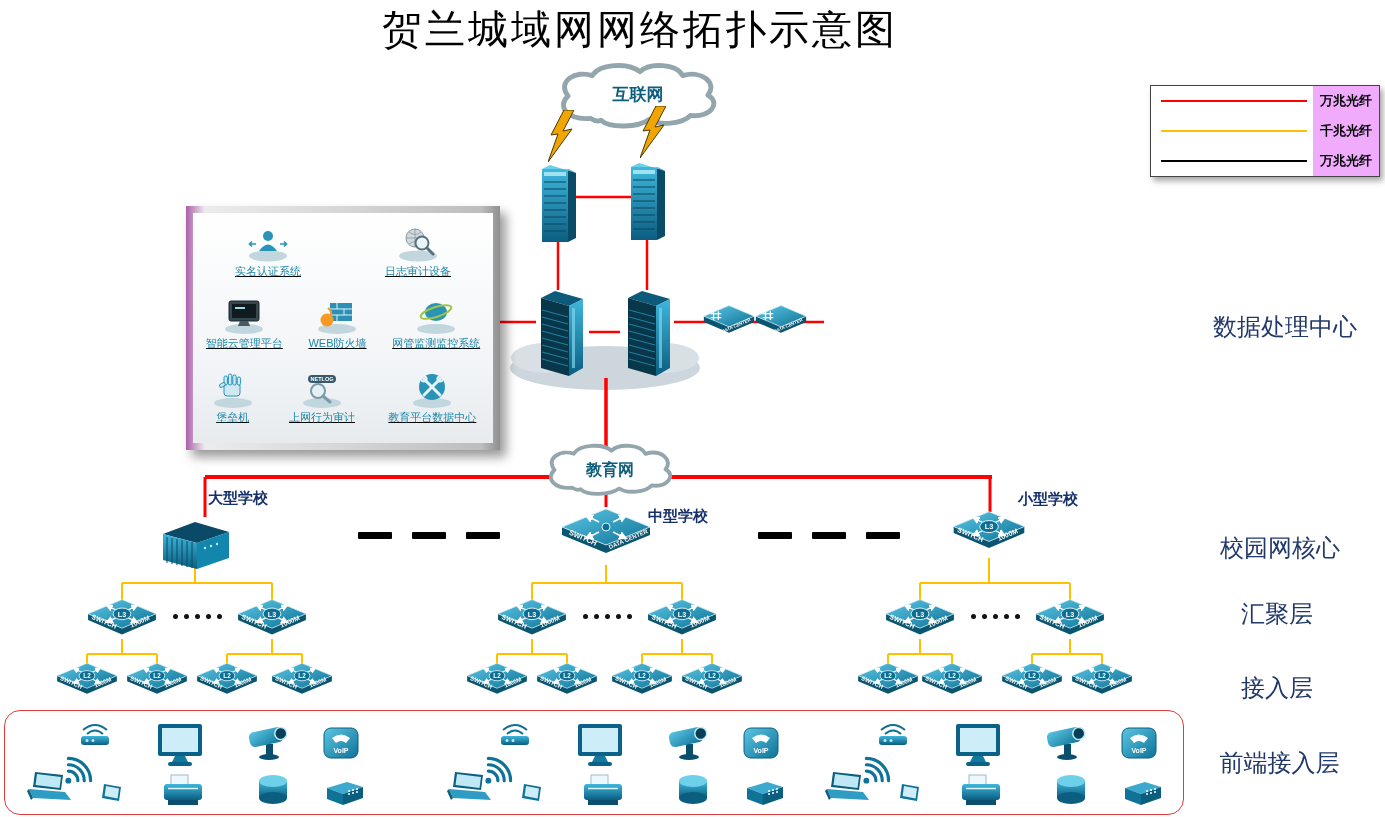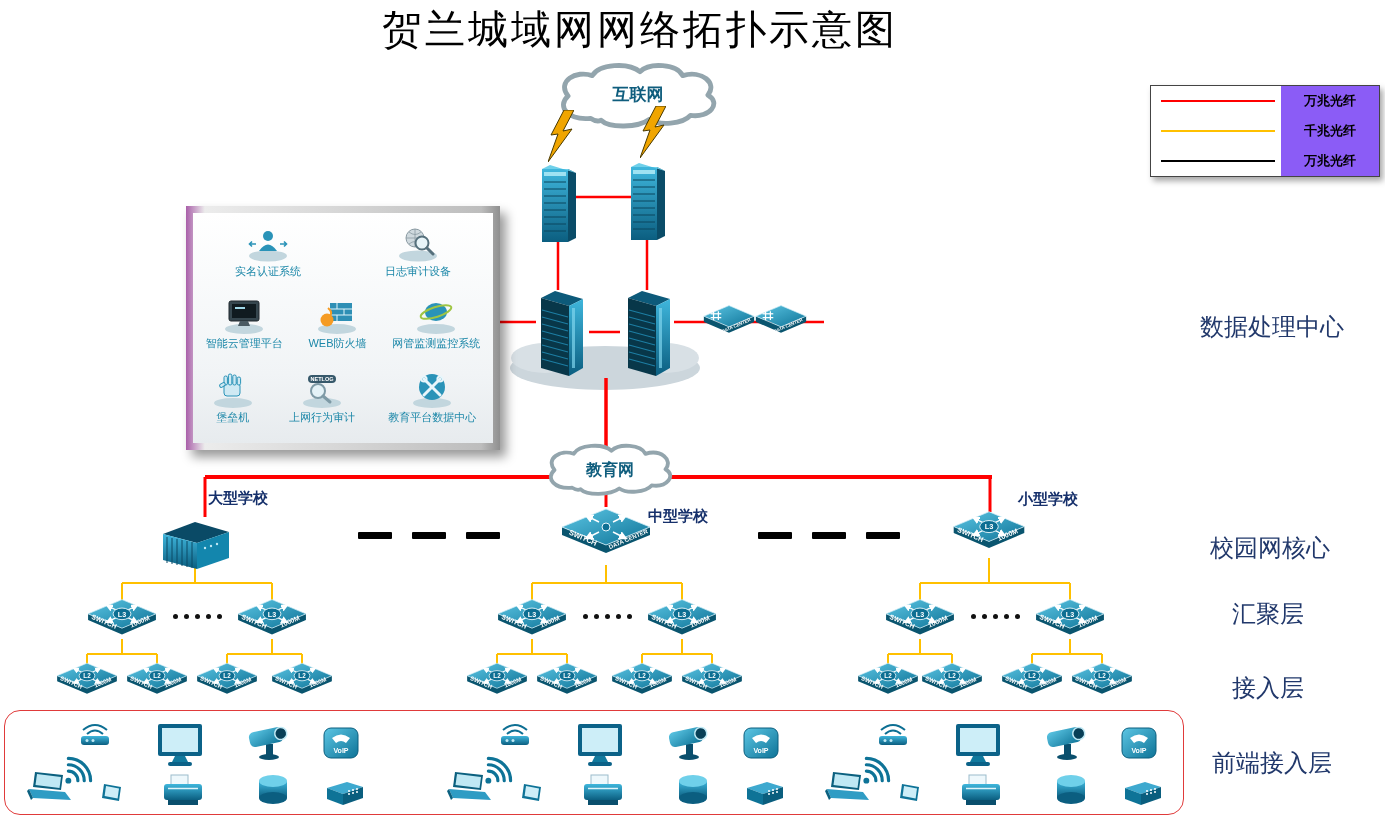--- a/index.html
+++ b/index.html
@@ -11,37 +11,37 @@
   #title{position:absolute;left:0;top:2px;width:1280px;text-align:center;
          font-family:"Liberation Serif","DejaVu Serif",serif;font-size:40px;color:#000;letter-spacing:3px;}
   
   #legend{position:absolute;left:1150px;top:85px;width:228px;height:90px;background:#fff;
           border:1px solid #444;box-shadow:3px 4px 6px rgba(0,0,0,.35);display:flex;flex-direction:column;}
   .leg-row{flex:1;display:flex;align-items:center;}
   .leg-line{flex:1;height:2px;margin:0 6px 0 10px;}
   .leg-line.l0{background:#ff0000;}
   .leg-line.l1{background:#ffc000;}
   .leg-line.l2{background:#000;height:2.5px;}
-  .leg-label{width:98px;height:100%;background:#8b5cf6;display:flex;align-items:center;justify-content:center;
+  .leg-label{width:66px;height:100%;background:#f0abfc;display:flex;align-items:center;justify-content:center;
              font-size:13px;font-weight:bold;color:#000;}
   
   .cloud{position:absolute;}
   .cloud-text{position:absolute;width:100%;text-align:center;font-weight:bold;color:#0f5d7d;}
   
   .panel-frame{position:absolute;background:linear-gradient(90deg,#a95fa9,#ececec 6%,#d6d6d6 50%,#bdbdbd 94%,#8f8f8f);
                box-shadow:6px 7px 10px rgba(0,0,0,.4);}
   .panel-inner{position:absolute;left:7px;top:7px;right:7px;bottom:7px;
                background:linear-gradient(180deg,#ffffff,#f1f4f6 70%,#e7ebee);}
   .mgmt-row{position:absolute;left:0;right:0;display:flex;justify-content:space-around;align-items:flex-start;}
-  .mgmt-item{text-align:center;}
+  .mgmt-item{text-align:center;text-decoration:underline;}
   .mgmt-icon{display:block;margin:0 auto;}
   .mgmt-label{font-size:11px;color:#1b87a8;white-space:nowrap;margin-top:1px;}
   #dc-label{position:absolute;left:0;right:0;bottom:8px;text-align:center;font-size:14px;font-weight:bold;color:#0d2b52;}
   
-  .side-label{position:absolute;color:#21386b;
+  .side-label{position:absolute;text-align:center;color:#21386b;
               font-family:Liberation Sans, sans-serif;font-size:24px;}
   
   .school-label{position:absolute;font-size:15px;font-weight:bold;color:#16306b;white-space:nowrap;}
   
   .dashes{position:absolute;display:flex;align-items:center;}
   .dashes i{display:inline-block;width:34px;height:7px;background:#000;margin:0 10px;border-radius:1px;}
   .dots{position:absolute;display:flex;align-items:center;}
   .dots i{display:inline-block;width:5px;height:5px;background:#111;border-radius:50%;margin:0 3px;}
   
   #fe-strip{position:absolute;left:4px;top:710px;width:1178px;height:103px;

